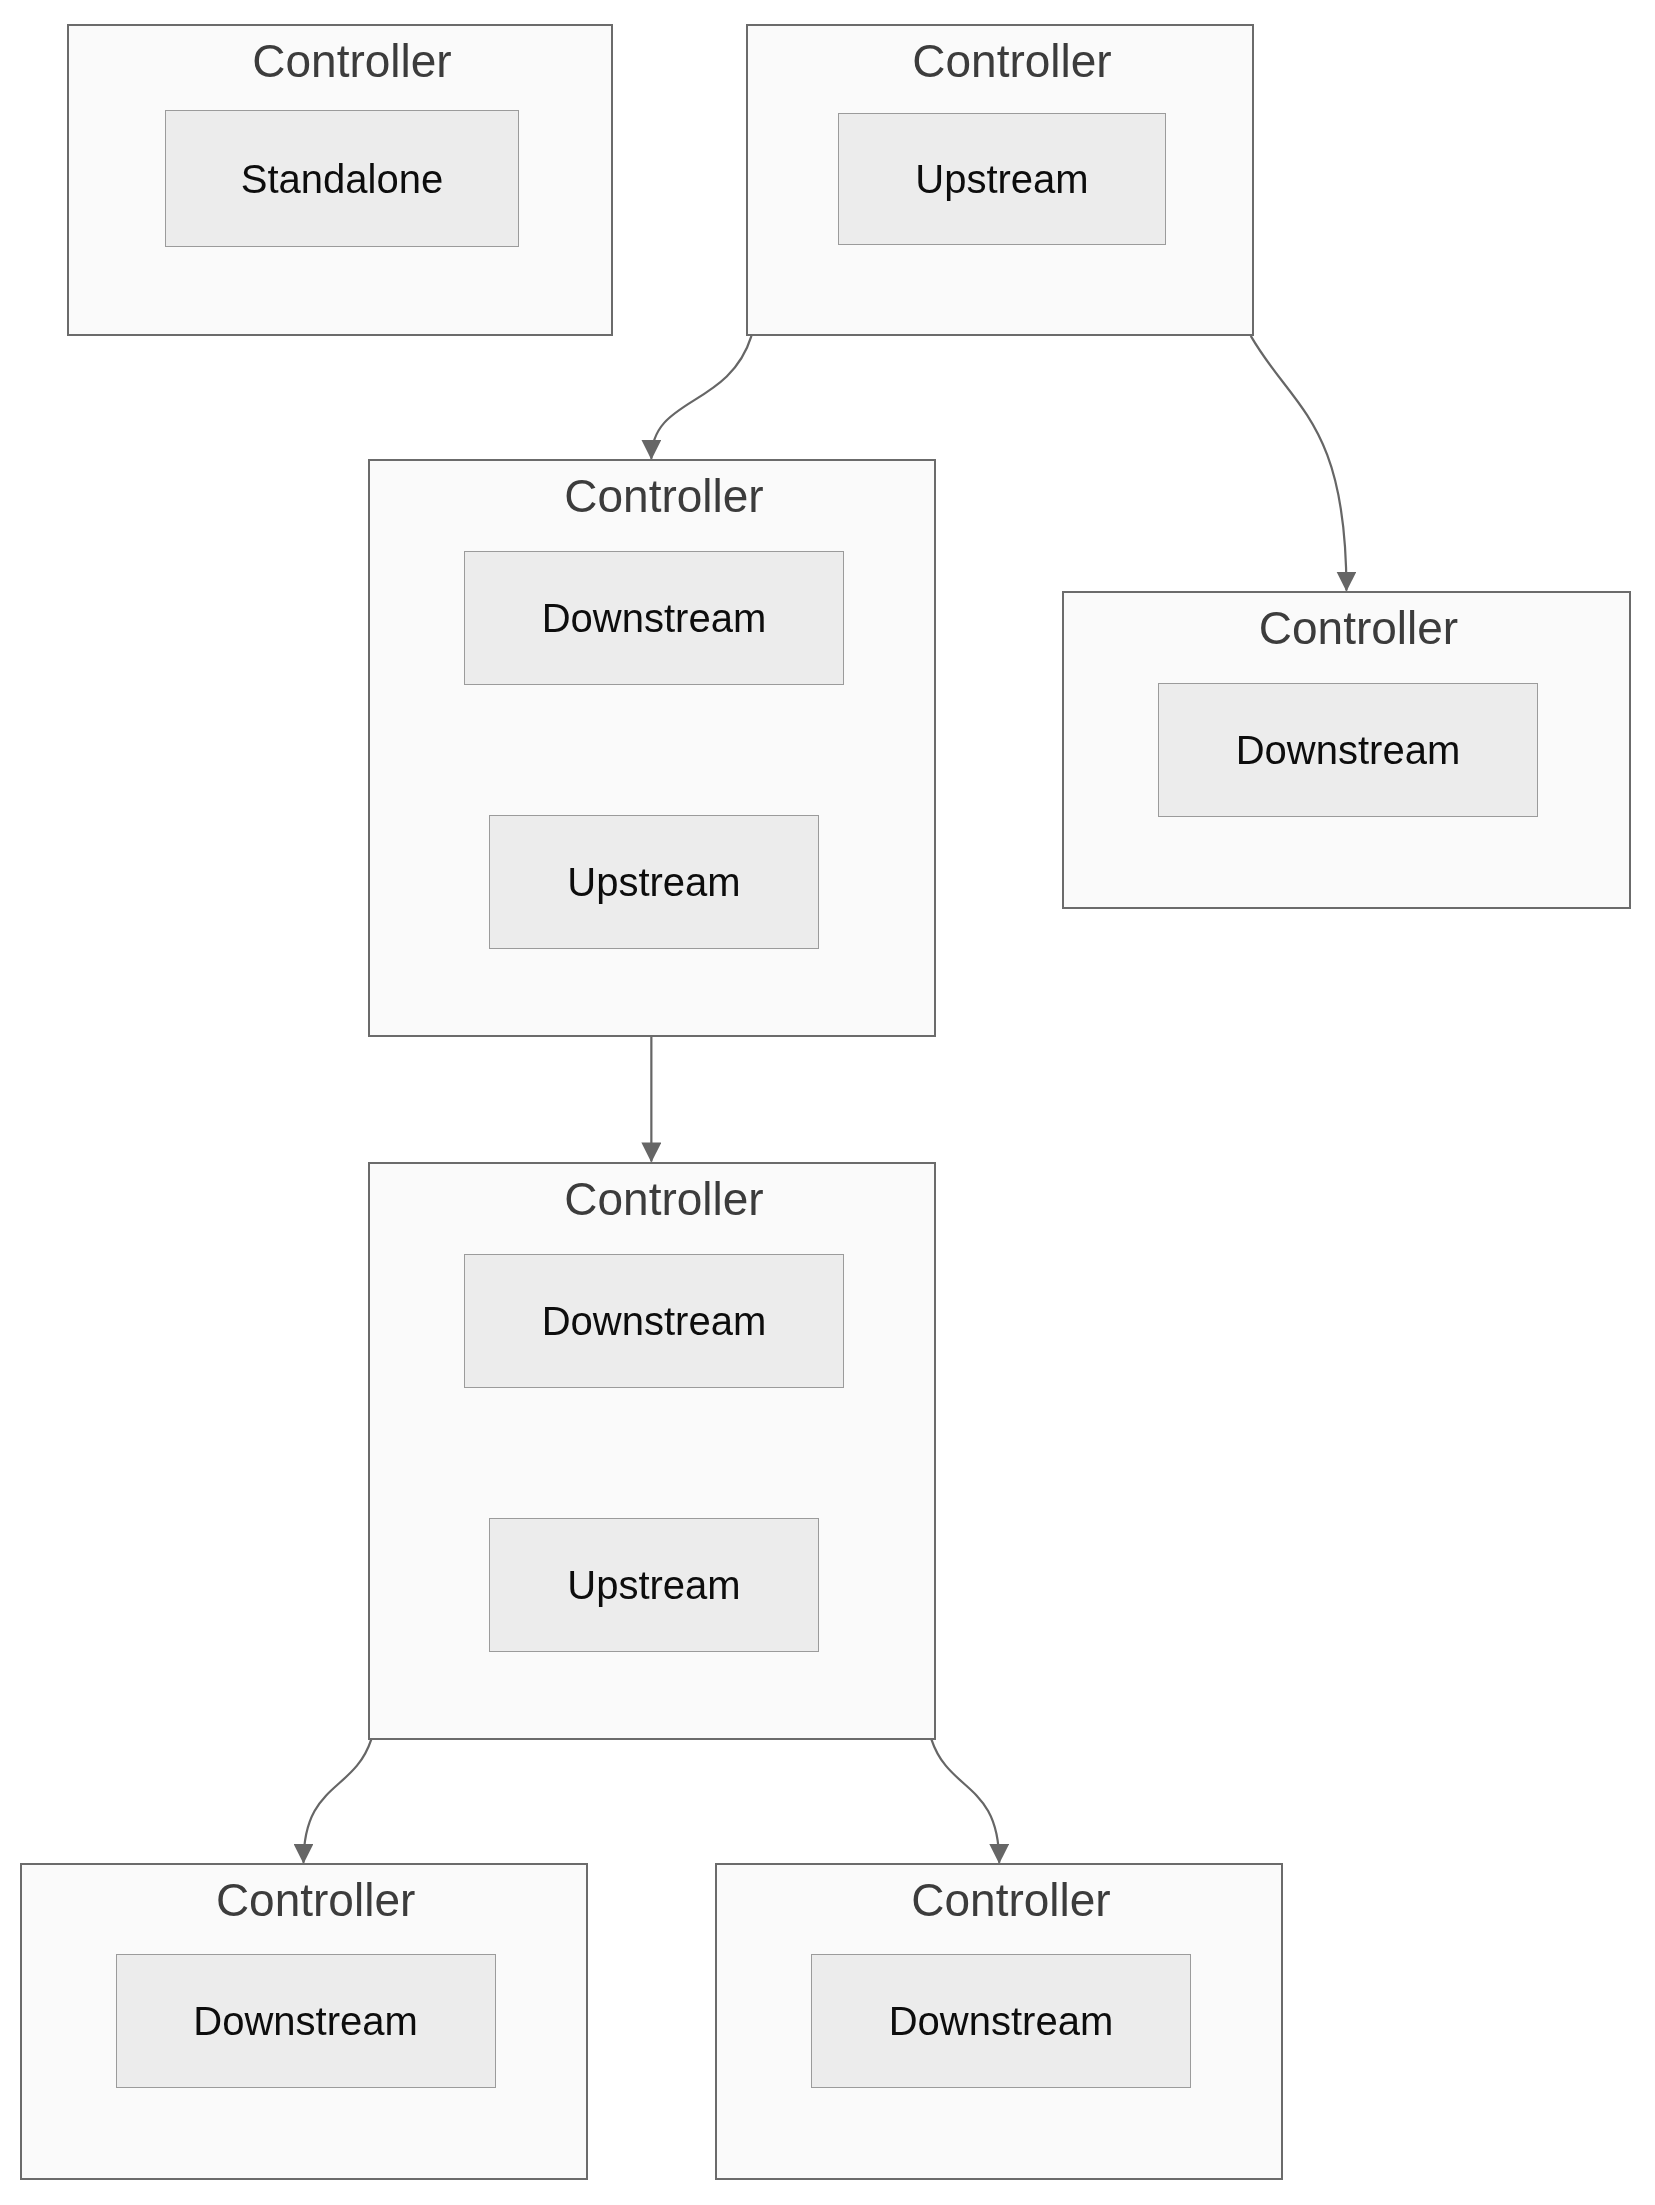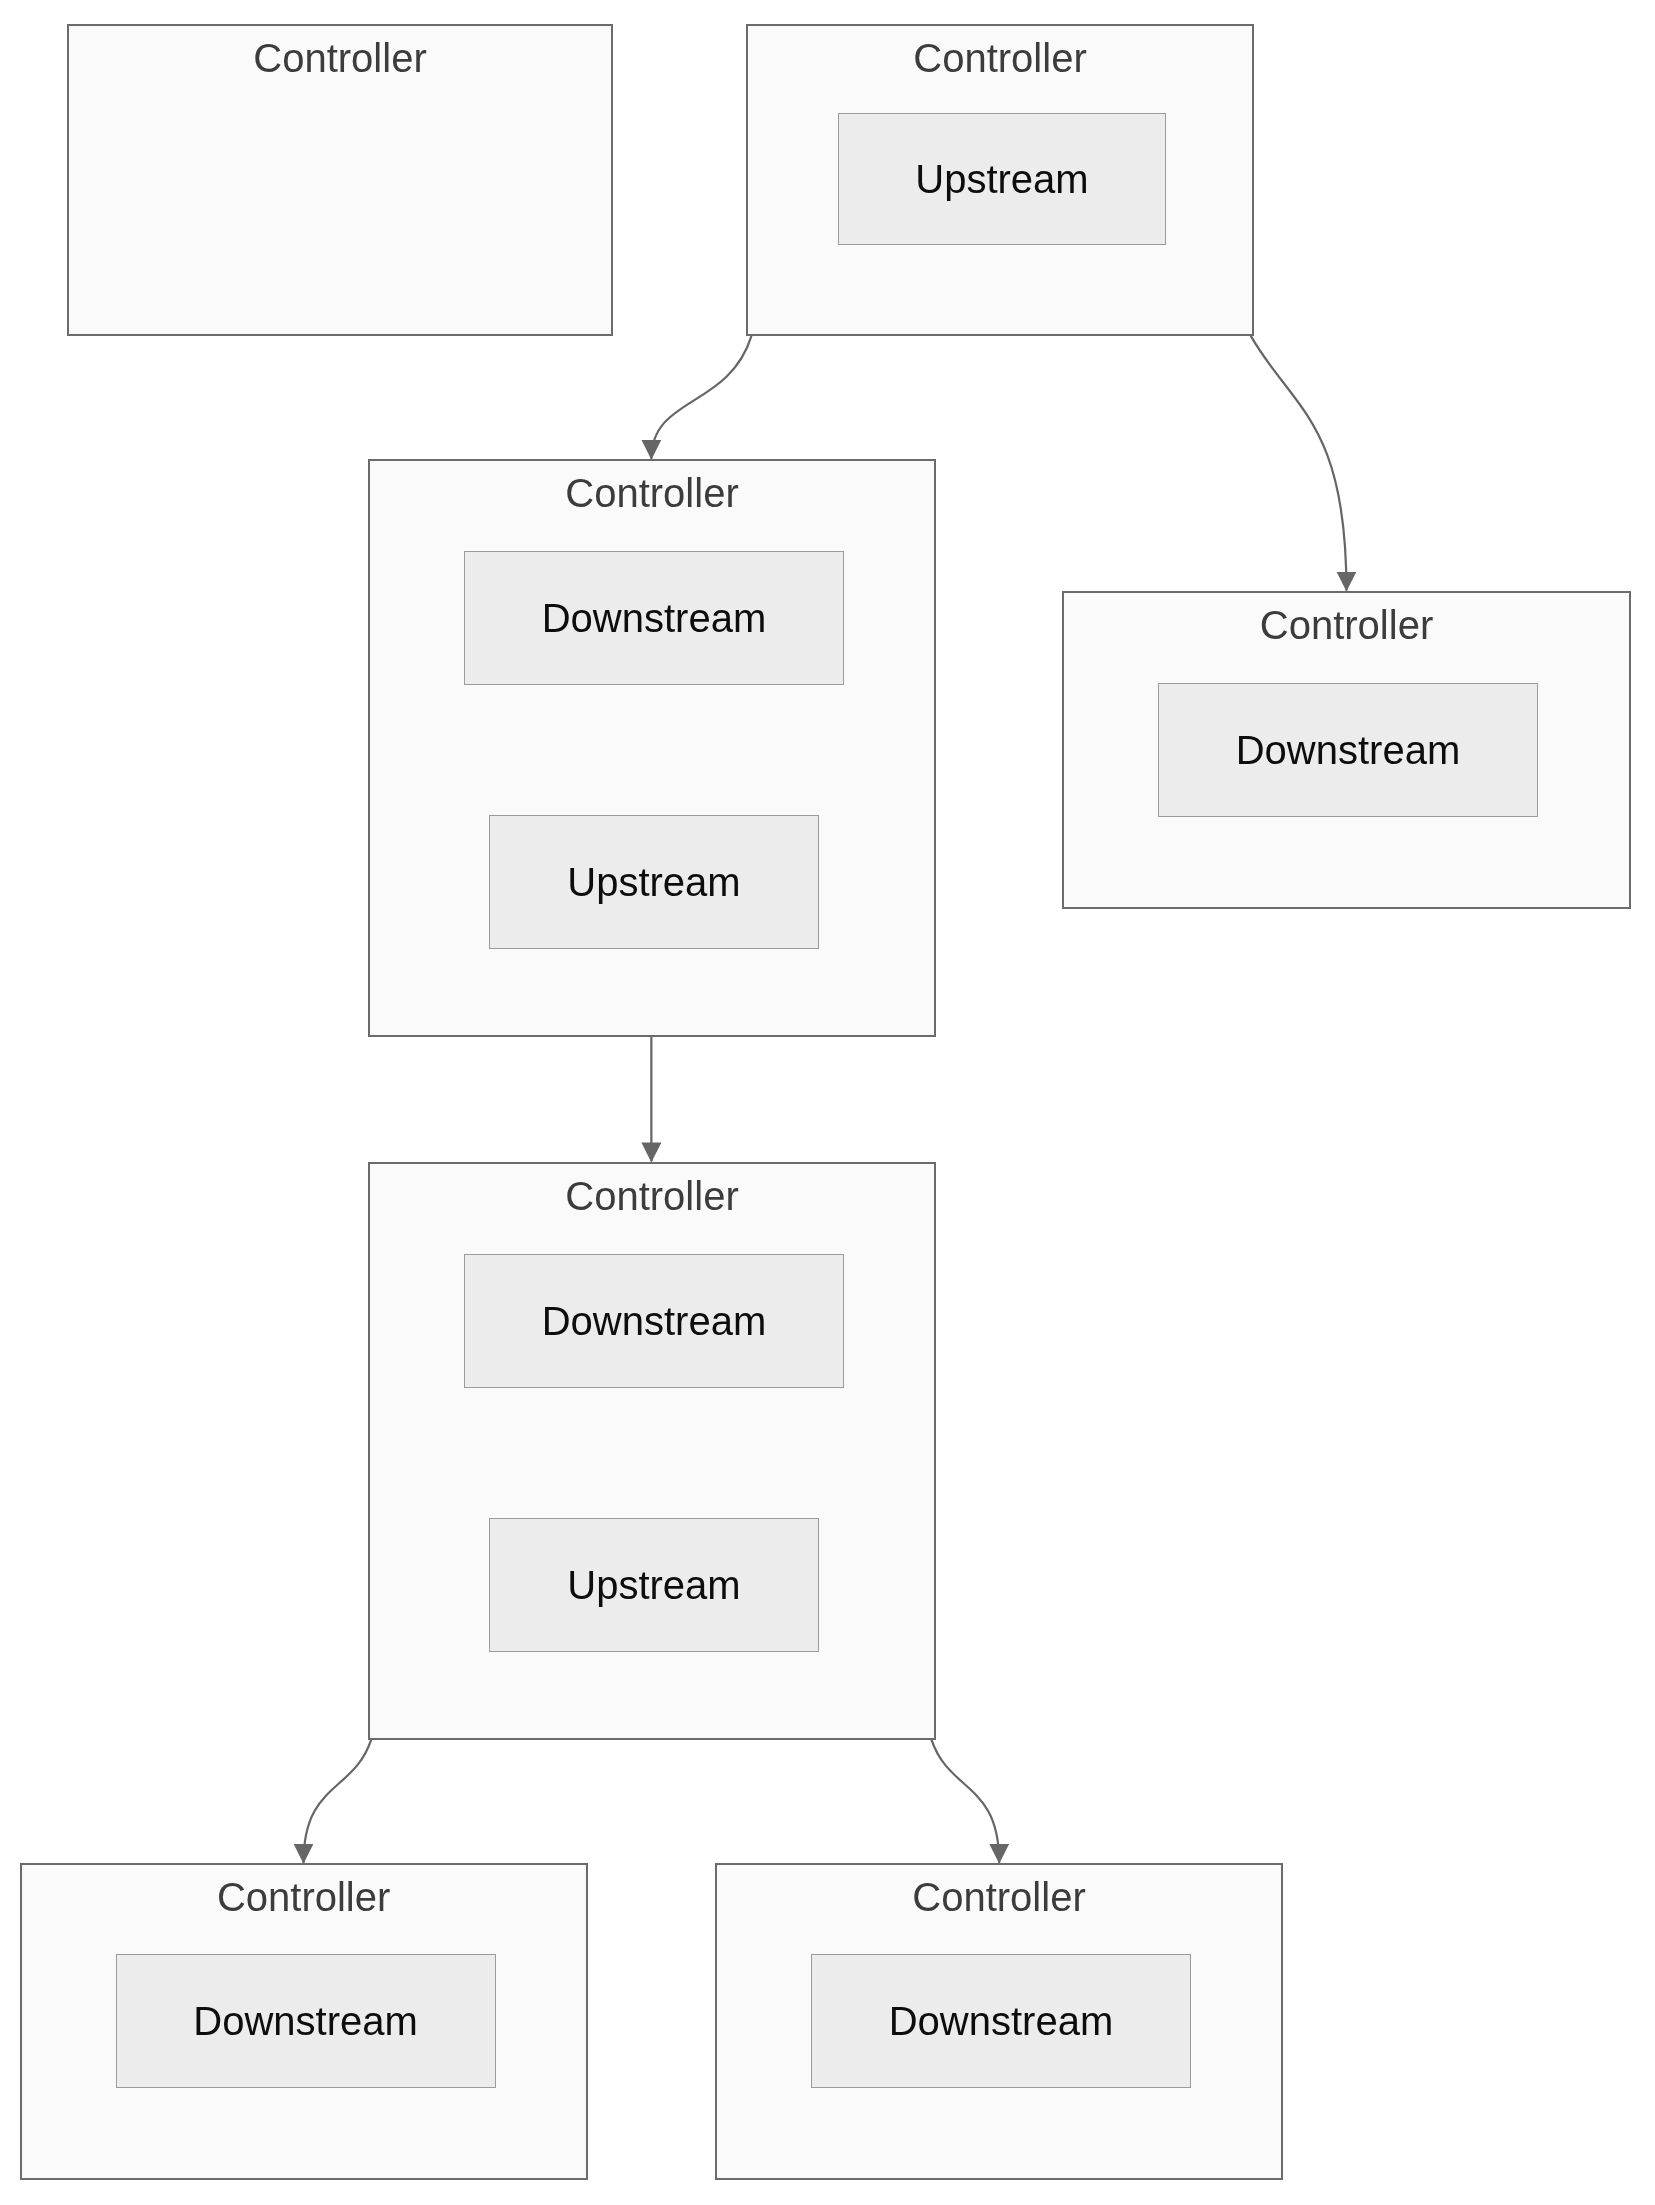--- a/index.html
+++ b/index.html
@@ -30,24 +30,24 @@
   }
   .cluster {
     position: absolute;
     box-sizing: border-box;
     background: #fafafa;
     border: 2.5px solid #6b6b6b;
   }
   .cluster-title {
     position: absolute;
     top: 7.6px;
-    left: 0;
+    left: 12px;
     width: 100%;
     text-align: center;
-    font-size: 40px;
+    font-size: 46px;
     line-height: 1.2;
     color: #3c3c3c;
     white-space: nowrap;
   }
   .node {
     position: absolute;
     box-sizing: border-box;
     background: #ececec;
     border: 1.9px solid #9b9b9b;
     display: flex;
@@ -92,20 +92,23 @@
     </defs>
     <path class="edge" d="M 1186 530 C 1150 645, 1028 625, 1028 724" marker-end="url(#arrowhead)"></path>
     <path class="edge" d="M 1974 530 C 2040 645, 2125 665, 2125 932" marker-end="url(#arrowhead)"></path>
     <path class="edge" d="M 1028 1636 L 1028 1833" marker-end="url(#arrowhead)"></path>
     <path class="edge" d="M 586 2745 C 558 2830, 479 2812, 479 2940" marker-end="url(#arrowhead)"></path>
     <path class="edge" d="M 1470 2745 C 1498 2830, 1577 2812, 1577 2940" marker-end="url(#arrowhead)"></path>
   </svg>
 
   <div class="cluster c1">
     <div class="cluster-title">Controller</div>
+    <div class="node n-single">
+      <span class="node-label">Standalone</span>
+    </div>
   </div>
 
   <div class="cluster c2">
     <div class="cluster-title">Controller</div>
     <div class="node n-single">
       <span class="node-label">Upstream</span>
     </div>
   </div>
 
   <div class="cluster c3">

